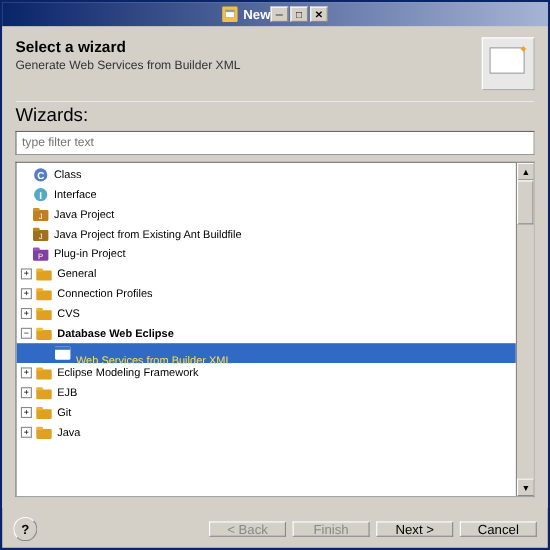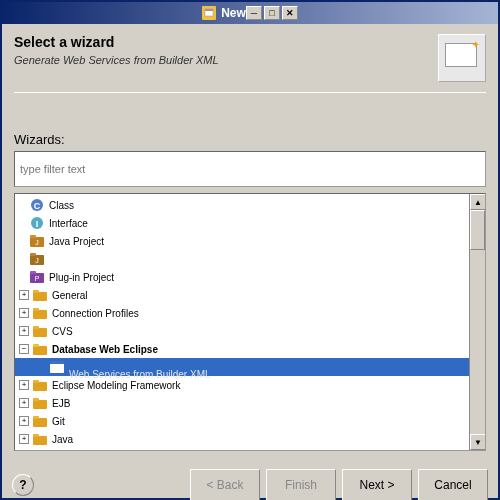--- a/index.html
+++ b/index.html
@@ -93,21 +93,20 @@
     .header-text h2 {
       font-size: 14px;
       font-weight: bold;
       color: #000;
       margin-bottom: 4px;
     }
 
     .header-text p {
       font-size: 11px;
       color: #333;
-      font-style: italic;
     }
 
     .wizard-icon {
       width: 48px;
       height: 48px;
       background: #e8e8e8;
       border: 1px solid #aaa;
       border-top-color: #fff;
       border-left-color: #fff;
       display: flex;
@@ -131,29 +130,28 @@
     .wizard-icon::after {
       content: '✦';
       position: absolute;
       top: 4px;
       right: 5px;
       font-size: 10px;
       color: #f0a020;
     }
 
     .wizards-label {
-      font-size: 13px;
+      font-size: 17px;
       margin-bottom: 4px;
       color: #000;
-      margin-top: 37px;
     }
 
     .filter-input {
       width: 100%;
-      height: 36px;
+      height: 22px;
       border: 1px solid #999;
       border-top-color: #666;
       border-left-color: #666;
       background: white;
       padding: 2px 5px;
       font-size: 11px;
       color: #aaa;
       margin-bottom: 6px;
       outline: none;
     }
@@ -183,21 +181,21 @@
       cursor: pointer;
       white-space: nowrap;
     }
 
     .tree-item.selected {
       background: #316ac5;
       color: white;
     }
 
     .tree-item.selected .item-label {
-      color: #e5e5e5;
+      color: #fde047;
       margin-top: 14px;
     }
 
     .expand-icon {
       width: 10px;
       height: 10px;
       border: 1px solid #888;
       background: white;
       display: inline-flex;
       align-items: center;
@@ -304,21 +302,21 @@
       color: #000;
     }
 
     .nav-buttons {
       display: flex;
       gap: 6px;
     }
 
     .nav-btn {
       min-width: 70px;
-      height: 32px;
+      height: 14px;
       background: #d4d0c8;
       border: 1px solid #888;
       border-top-color: #fff;
       border-left-color: #fff;
       padding: 2px 10px;
       font-size: 12px;
       cursor: pointer;
       color: #000;
       display: flex;
       align-items: center;
@@ -414,20 +412,21 @@
 
         <div class="tree-item">
           <span class="spacer"></span>
           <span class="item-icon icon-project">
             <svg width="16" height="16" viewBox="0 0 16 16">
               <rect x="1" y="4" width="14" height="10" fill="#a07020" rx="1"></rect>
               <rect x="1" y="2" width="6" height="3" fill="#c08030" rx="1"></rect>
               <text x="8" y="12" text-anchor="middle" font-size="7" fill="white">J</text>
             </svg>
           </span>
+          <span class="item-label">Java Project from Existing Ant Buildfile</span>
         </div>
 
         <div class="tree-item">
           <span class="spacer"></span>
           <span class="item-icon icon-plugin">
             <svg width="16" height="16" viewBox="0 0 16 16">
               <rect x="1" y="4" width="14" height="10" fill="#8040a0" rx="1"></rect>
               <rect x="1" y="2" width="6" height="3" fill="#a050c0" rx="1"></rect>
               <text x="8" y="12" text-anchor="middle" font-size="7" fill="white">P</text>
             </svg>

